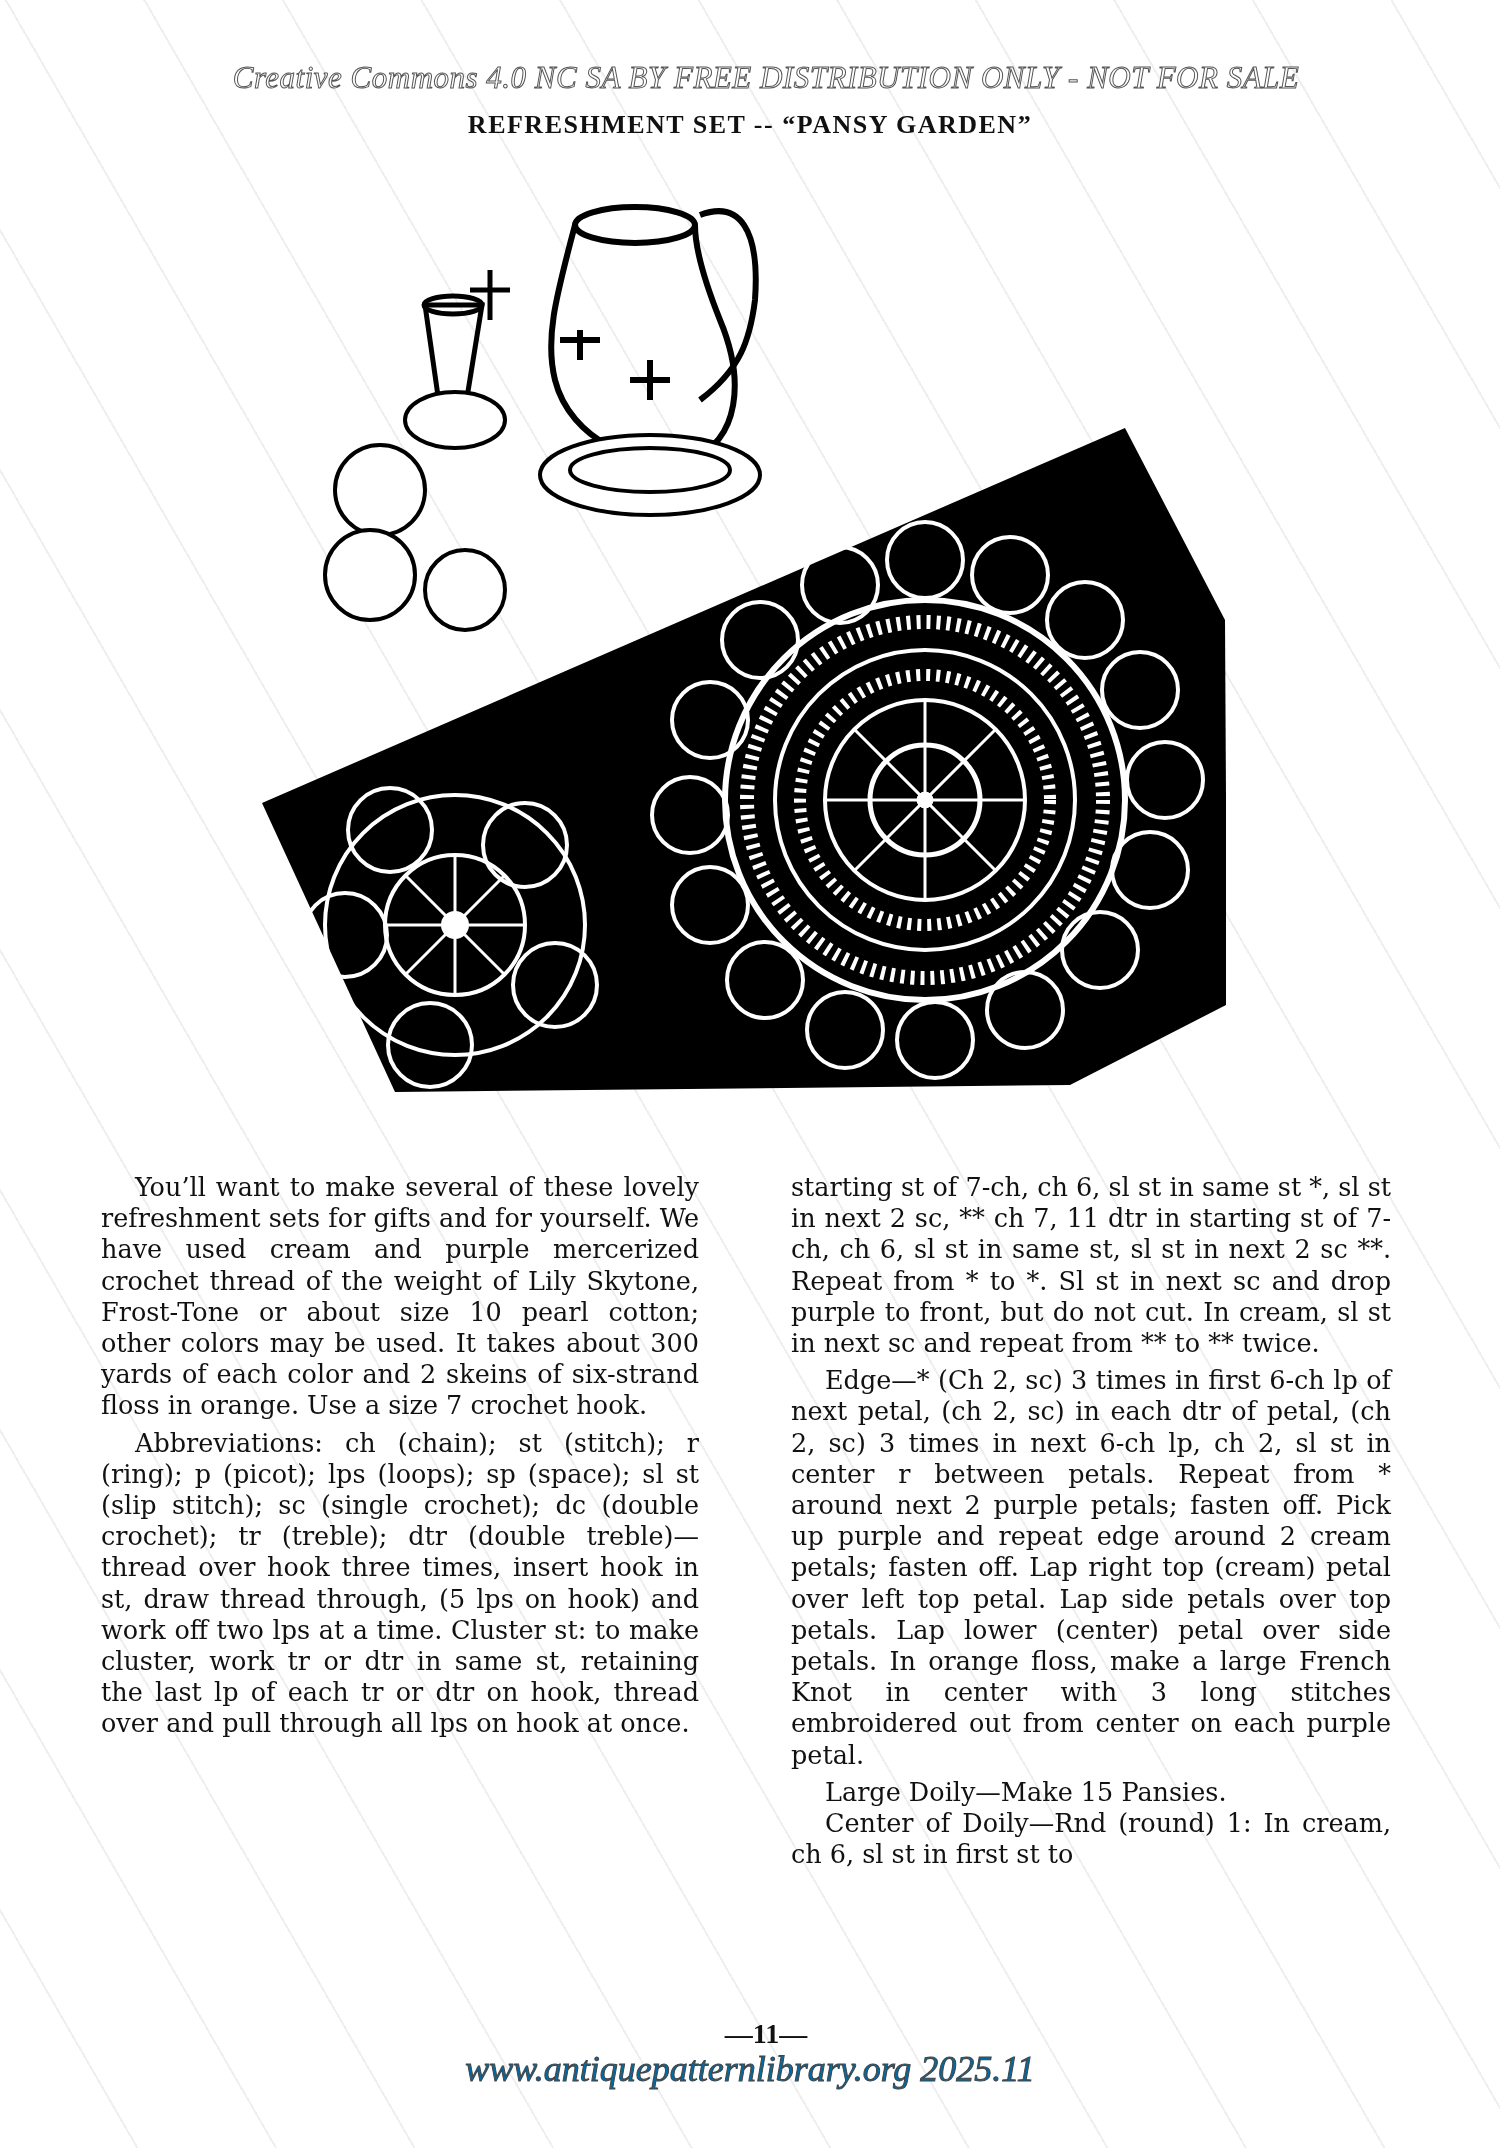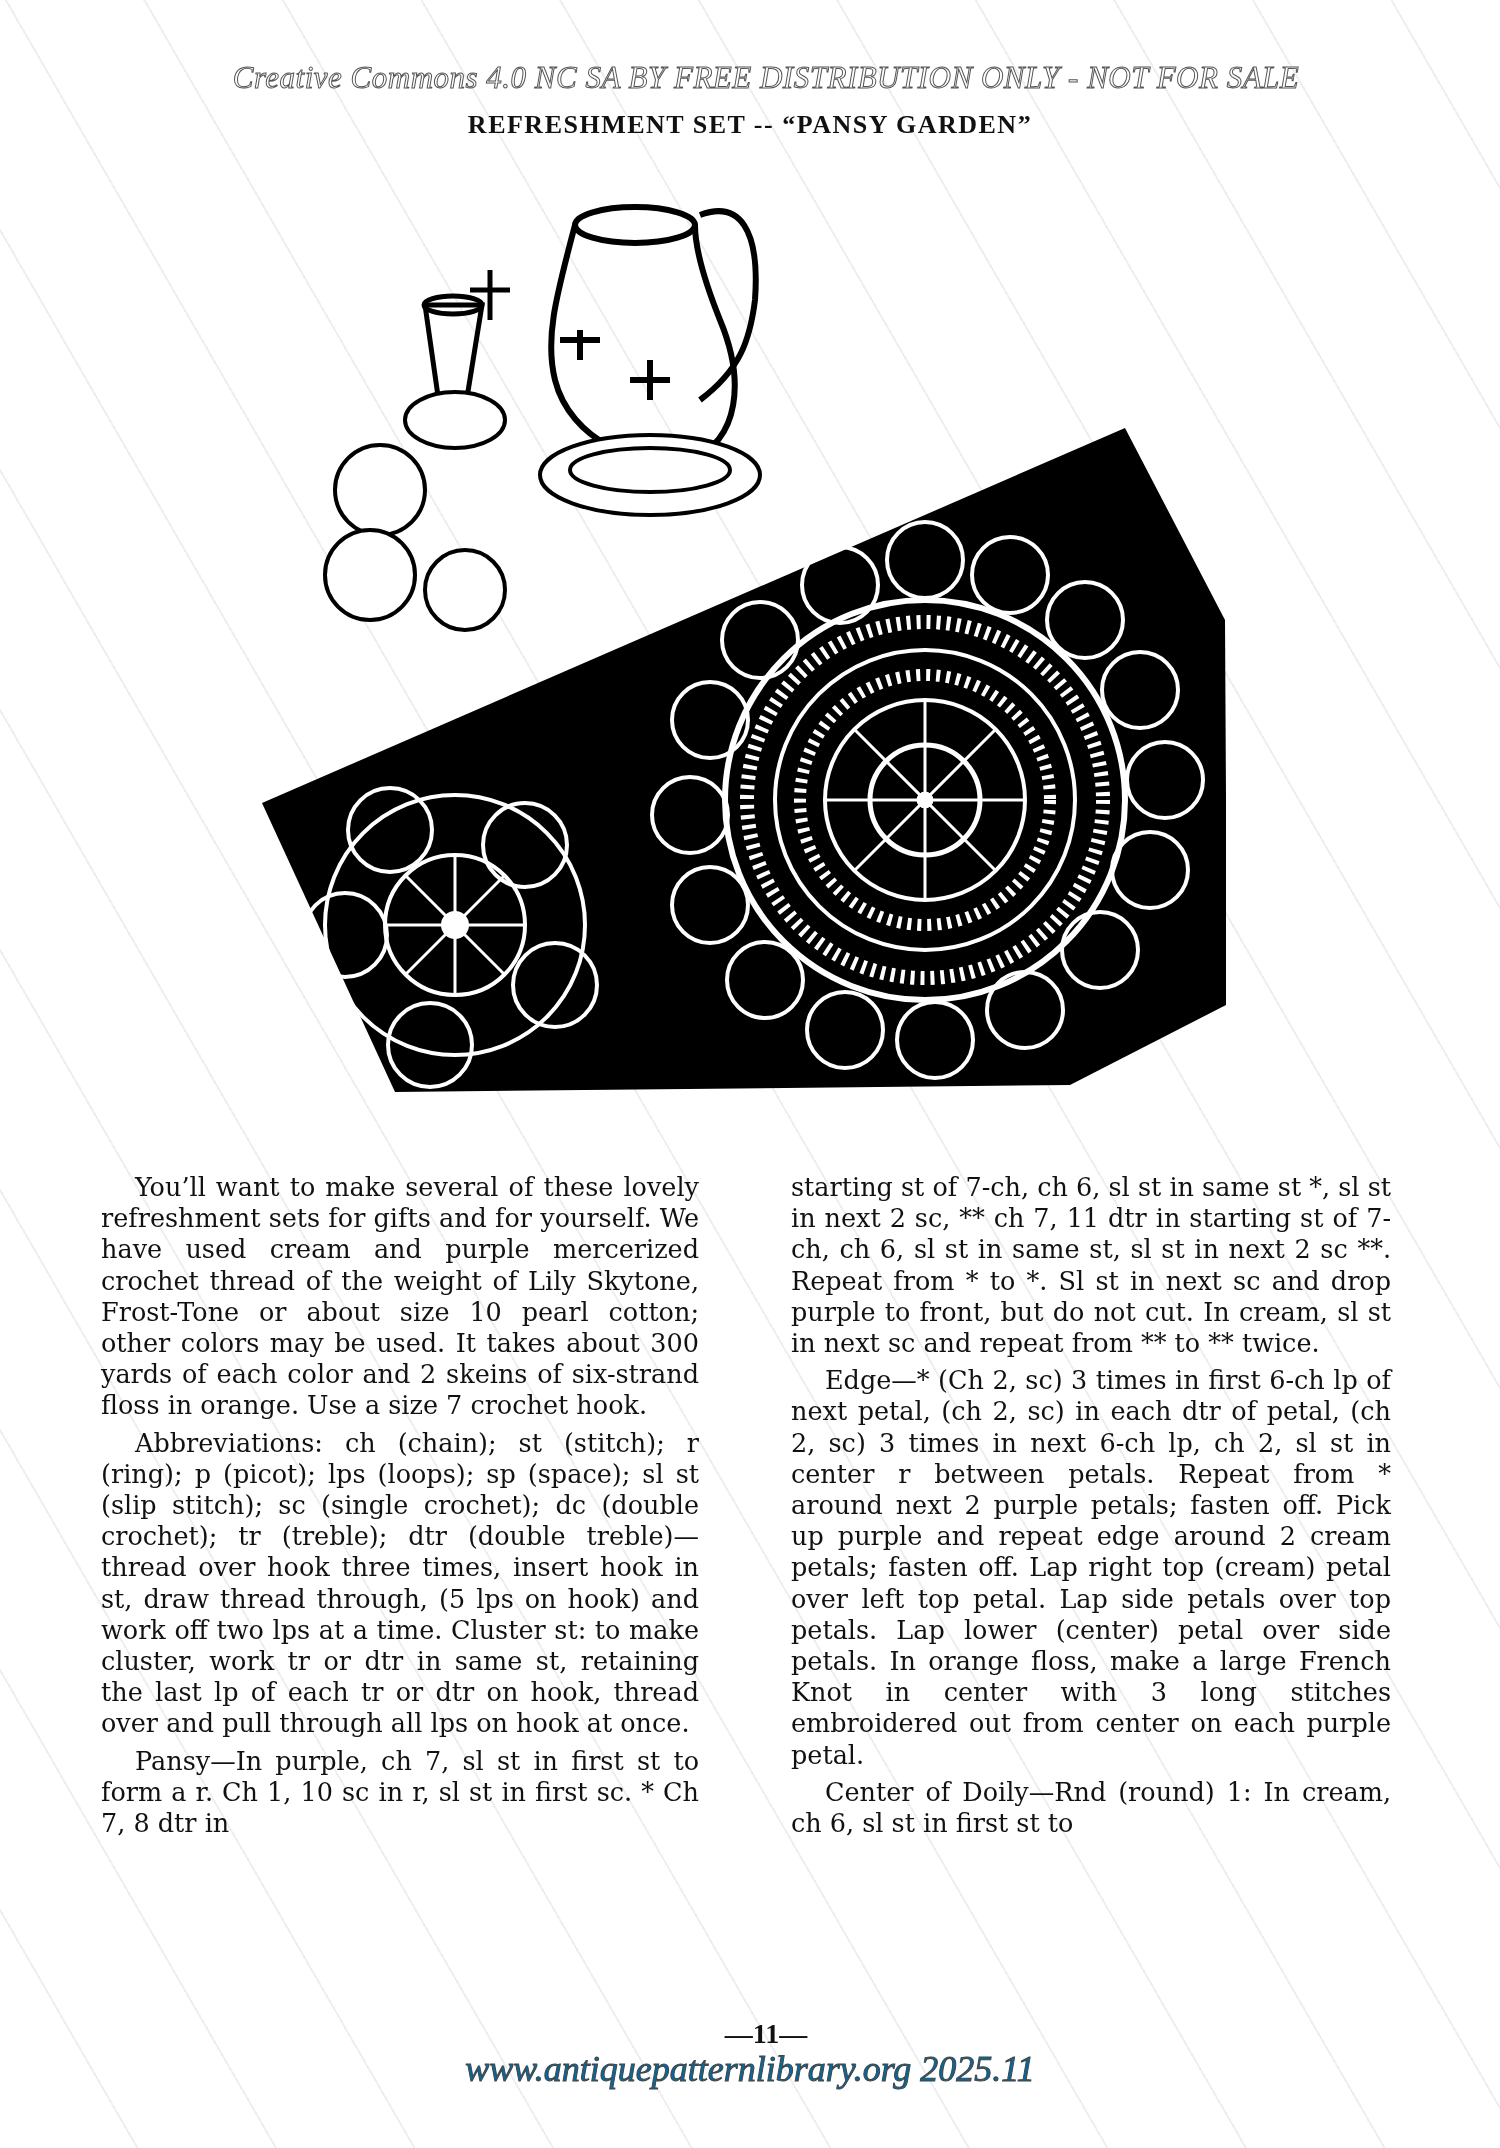--- a/index.html
+++ b/index.html
@@ -110,23 +110,23 @@
         <circle cx="710" cy="720" r="38"></circle>
         <circle cx="760" cy="640" r="38"></circle>
       <circle cx="840" cy="585" r="38"></circle>
     </g>
   </g>
 </svg>
 
 <div class="col left">
   <p>You’ll want to make several of these lovely refreshment sets for gifts and for yourself. We have used cream and purple mercerized crochet thread of the weight of Lily Skytone, Frost-Tone or about size 10 pearl cotton; other colors may be used. It takes about 300 yards of each color and 2 skeins of six-strand floss in orange. Use a size 7 crochet hook.</p>
   <p>Abbreviations: ch (chain); st (stitch); r (ring); p (picot); lps (loops); sp (space); sl st (slip stitch); sc (single crochet); dc (double crochet); tr (treble); dtr (double treble)—thread over hook three times, insert hook in st, draw thread through, (5 lps on hook) and work off two lps at a time. Cluster st: to make cluster, work tr or dtr in same st, retaining the last lp of each tr or dtr on hook, thread over and pull through all lps on hook at once.</p>
-  <p>Pansy—In purple, ch 7, sl st in first st to form a r. Ch 1, 10 sc in r, sl st in first sc. * Ch 7, 8 dtr in</p>
 </div>
 
 <div class="col right">
   <p class="noindent">starting st of 7-ch, ch 6, sl st in same st *, sl st in next 2 sc, ** ch 7, 11 dtr in starting st of 7-ch, ch 6, sl st in same st, sl st in next 2 sc **. Repeat from * to *. Sl st in next sc and drop purple to front, but do not cut. In cream, sl st in next sc and repeat from ** to ** twice.</p>
   <p>Edge—* (Ch 2, sc) 3 times in first 6-ch lp of next petal, (ch 2, sc) in each dtr of petal, (ch 2, sc) 3 times in next 6-ch lp, ch 2, sl st in center r between petals. Repeat from * around next 2 purple petals; fasten off. Pick up purple and repeat edge around 2 cream petals; fasten off. Lap right top (cream) petal over left top petal. Lap side petals over top petals. Lap lower (center) petal over side petals. In orange floss, make a large French Knot in center with 3 long stitches embroidered out from center on each purple petal.</p>
+  <p style="margin-bottom:0">Large Doily—Make 15 Pansies.</p>
   <p>Center of Doily—Rnd (round) 1: In cream, ch 6, sl st in first st to</p>
 </div>
 
 <div class="pagenum">—11—</div>
 <div class="url">www.antiquepatternlibrary.org 2025.11</div>
 
 </body></html>

